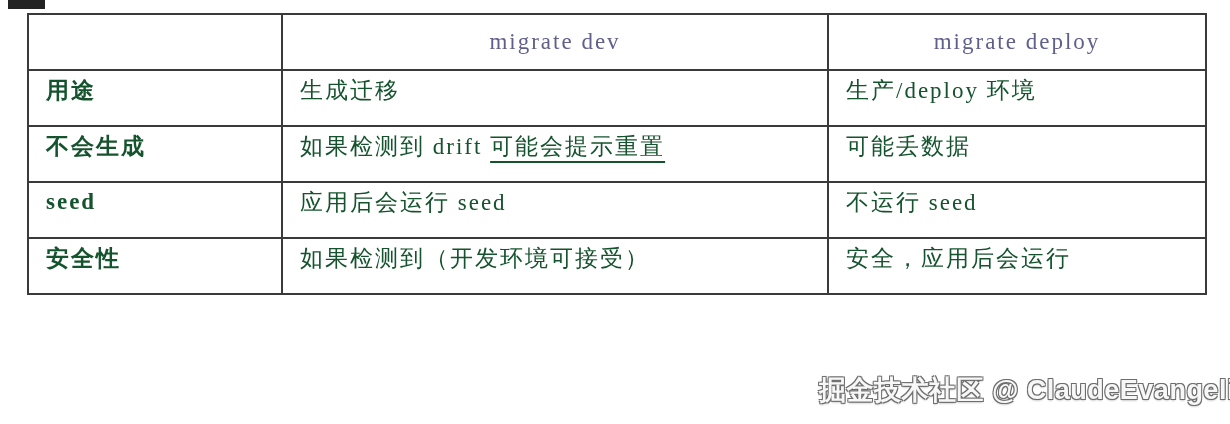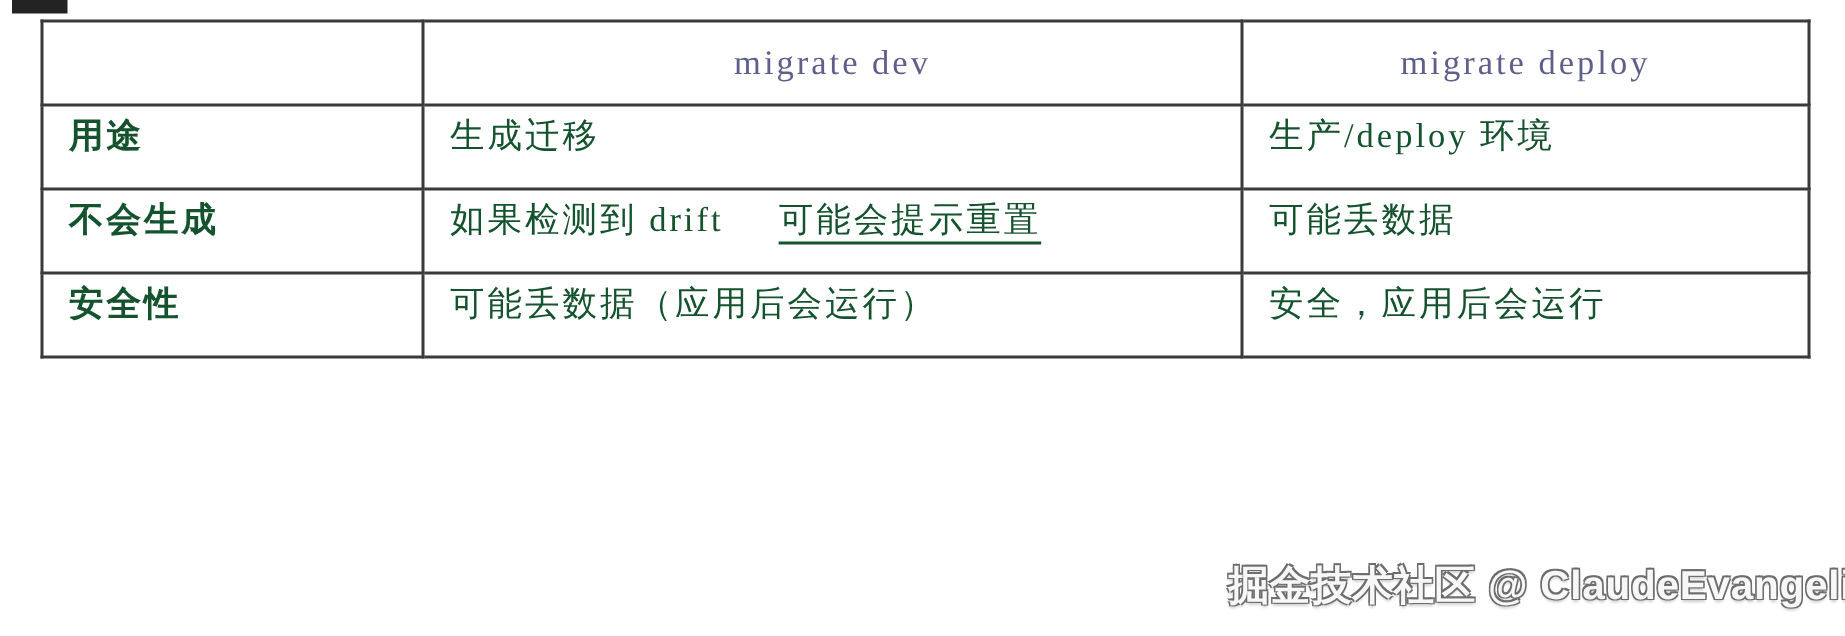--- a/index.html
+++ b/index.html
@@ -41,21 +41,20 @@
     text-align: center;
     padding: 0;
     color: #5f5f8c;
     font-weight: 400;
   }
   .cmp td.feature { font-weight: 700; }
   .u {
     text-decoration: underline;
     text-underline-offset: 7px;
     text-decoration-thickness: 2px;
-    margin-left: 29px;
   }
   .watermark {
     position: absolute;
     left: 819px; top: 372px;
     font-family: "Liberation Sans", "DejaVu Sans", sans-serif;
     font-size: 27px;
     font-weight: 600;
     letter-spacing: 0.5px;
     white-space: nowrap;
     color: rgba(255, 255, 255, 0.95);
@@ -94,25 +93,30 @@
         <td>生产/deploy 环境</td>
       </tr>
 
 
       <tr>
         <td class="feature">不会生成</td>
         <td><span>如果检测到 drift </span><span class="u">可能会提示重置</span></td>
         <td>可能丢数据</td>
       </tr>
 
+      <tr>
+        <td class="feature">seed</td>
+        <td>应用后会运行 seed</td>
+        <td>不运行 seed</td>
+      </tr>
 
 
       <tr>
         <td class="feature">安全性</td>
-        <td>可能丢数据（应用后会运行）</td>
+        <td>如果检测到（开发环境可接受）</td>
         <td>安全，应用后会运行</td>
       </tr>
     </tbody>
   </table>
 
   <div class="watermark">掘金技术社区 @ ClaudeEvangelist</div>
 
 </div>
 
 </body></html>

